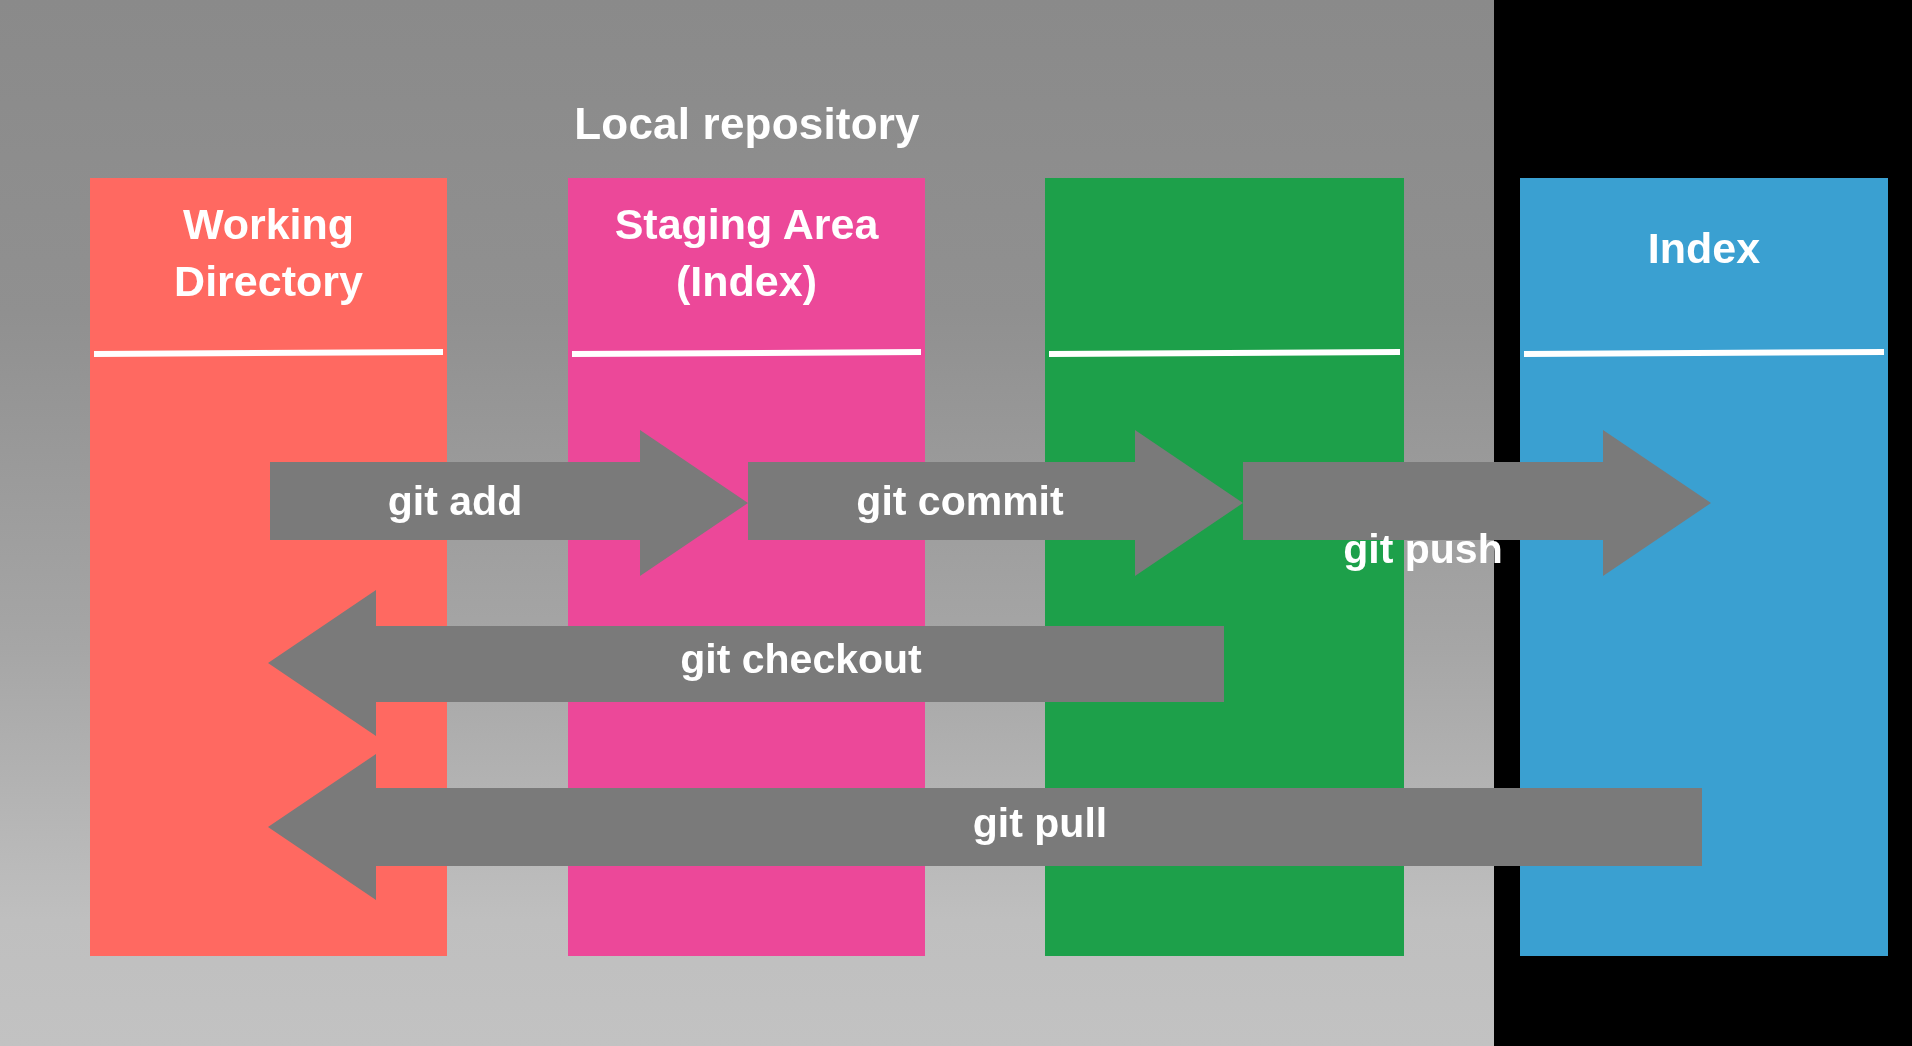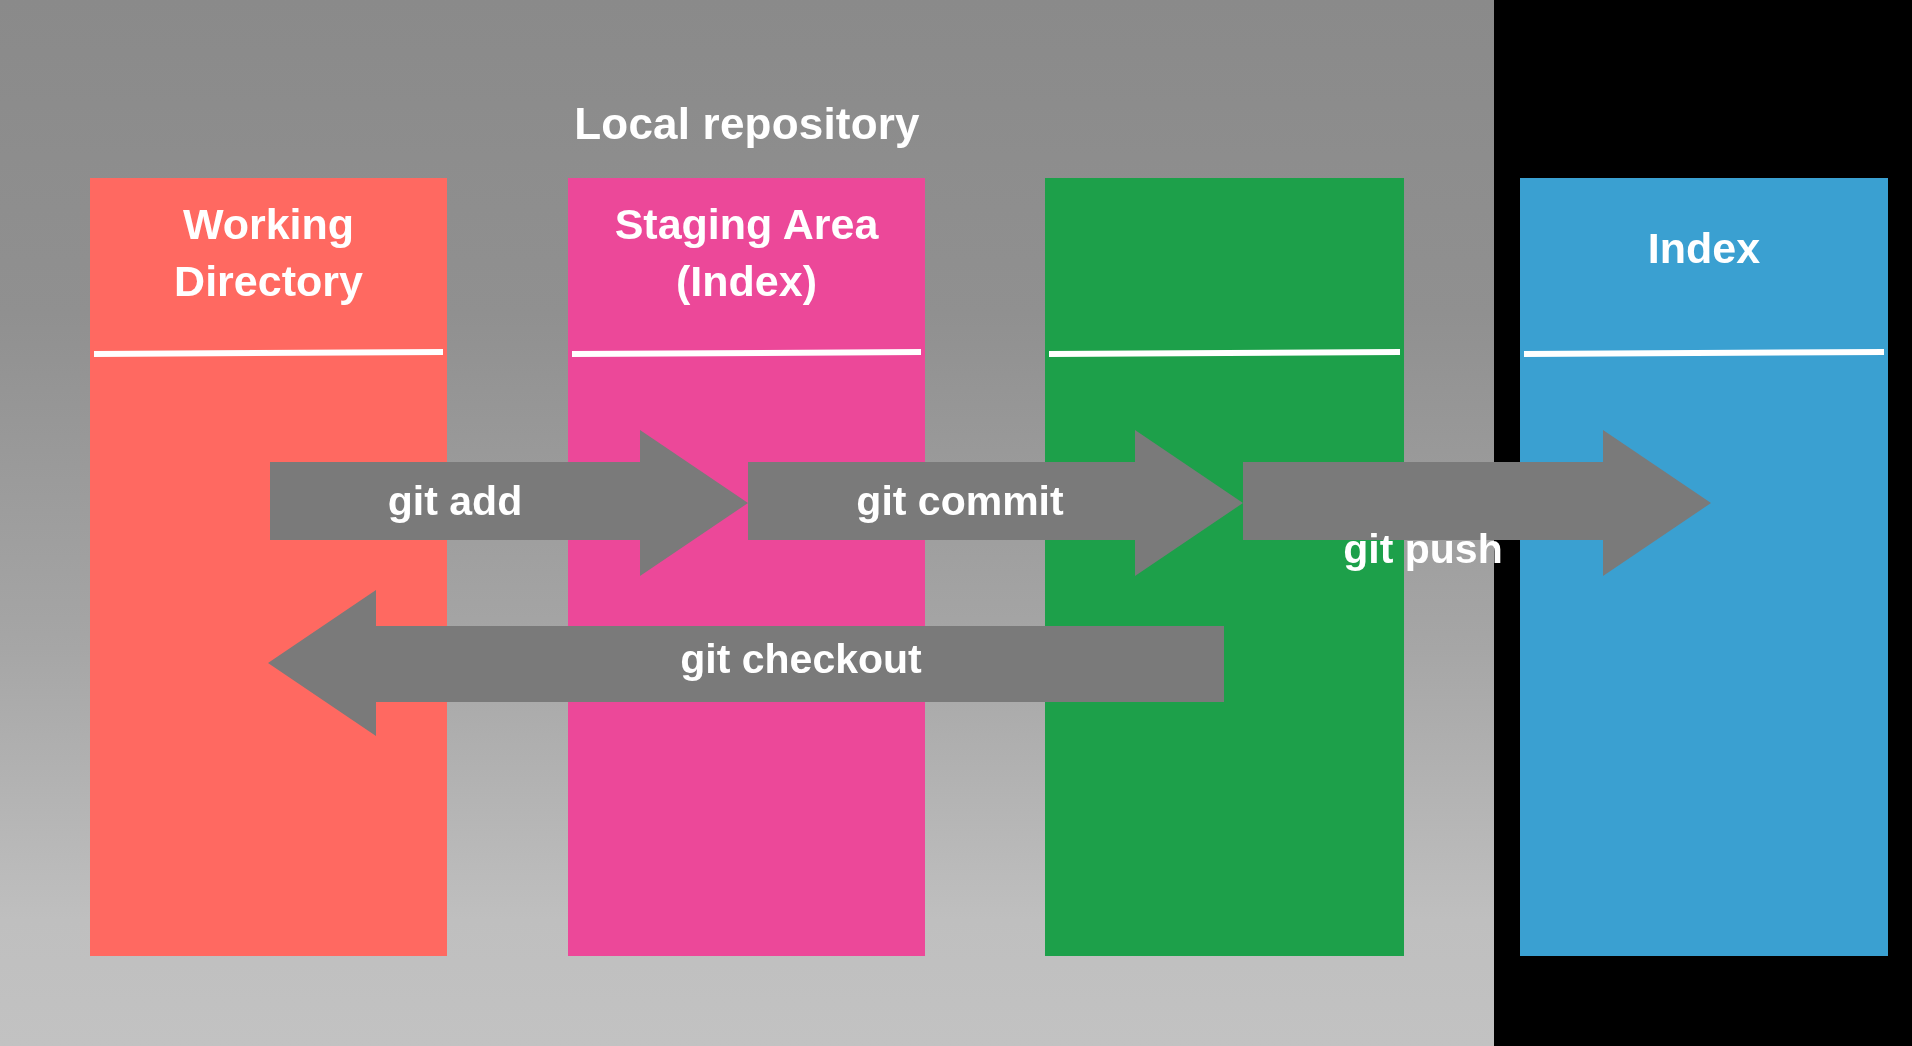--- a/index.html
+++ b/index.html
@@ -146,14 +146,20 @@
     <div class="arrow-label" style="top:50px; right:110px; left:0;margin-top:48px;">git push</div>
   </div>
 
   <div class="arrow" style="left:266px; top:588px; width:960px; height:150px;">
     <svg width="960" height="150" viewBox="0 0 960 150">
       <polygon points="2,75 110,2 110,38 958,38 958,114 110,114 110,148" fill="#7a7a7a"></polygon>
     </svg>
     <div class="arrow-label" style="top:48px; left:110px; right:0;">git checkout</div>
   </div>
 
+  <div class="arrow" style="left:266px; top:752px; width:1438px; height:150px;">
+    <svg width="1438" height="150" viewBox="0 0 1438 150">
+      <polygon points="2,75 110,2 110,36 1436,36 1436,114 110,114 110,148" fill="#7a7a7a"></polygon>
+    </svg>
+    <div class="arrow-label" style="top:48px; left:110px; right:0;">git pull</div>
+  </div>
 
 </div>
 
 </body></html>

